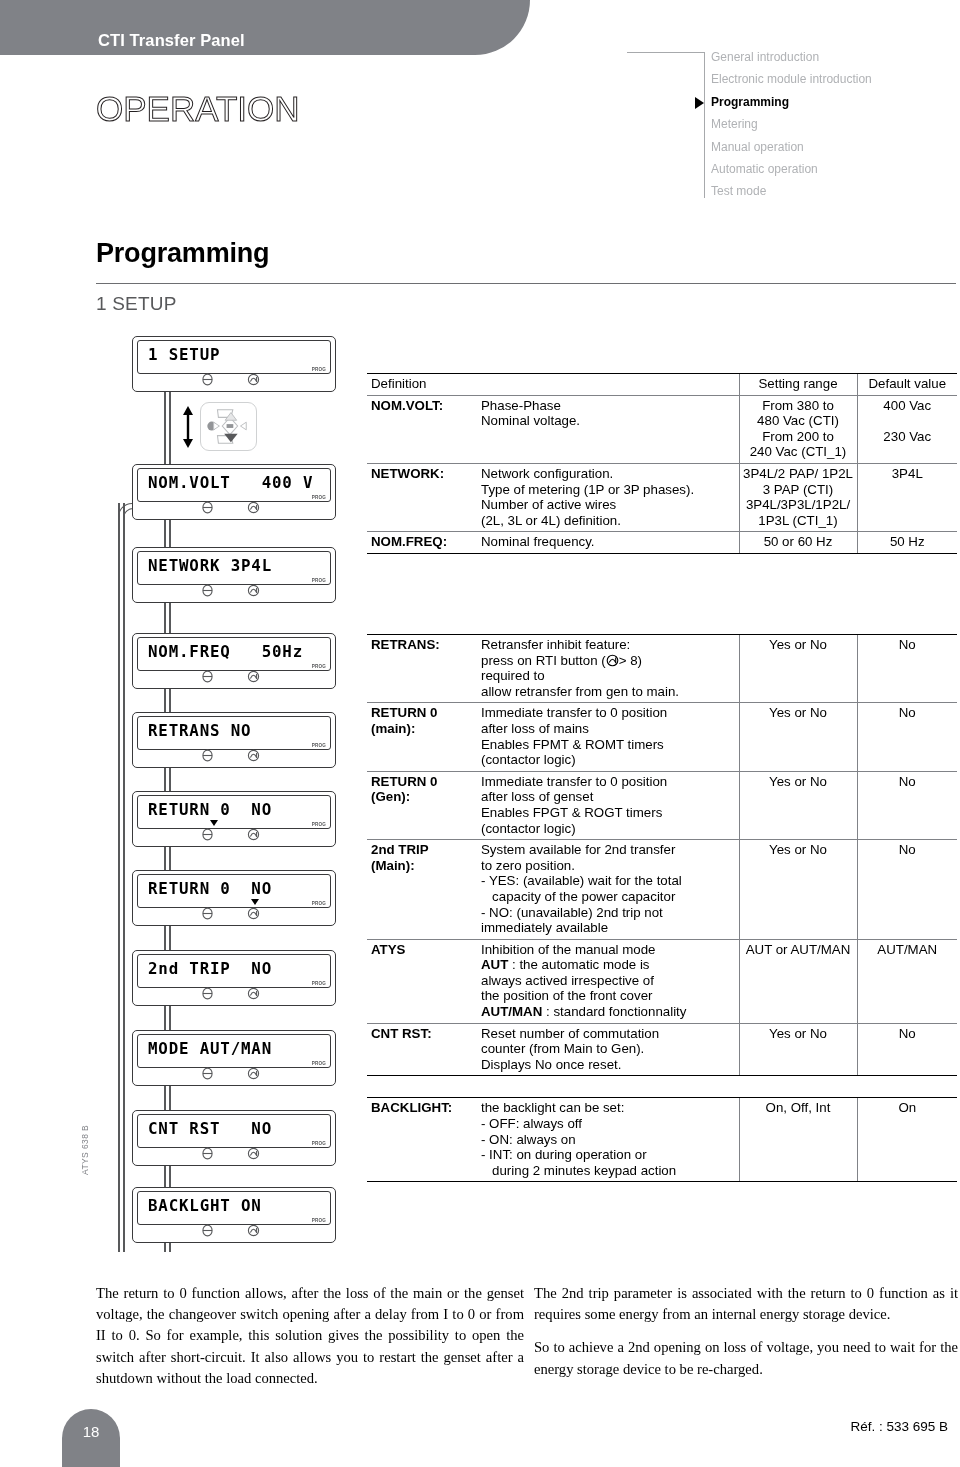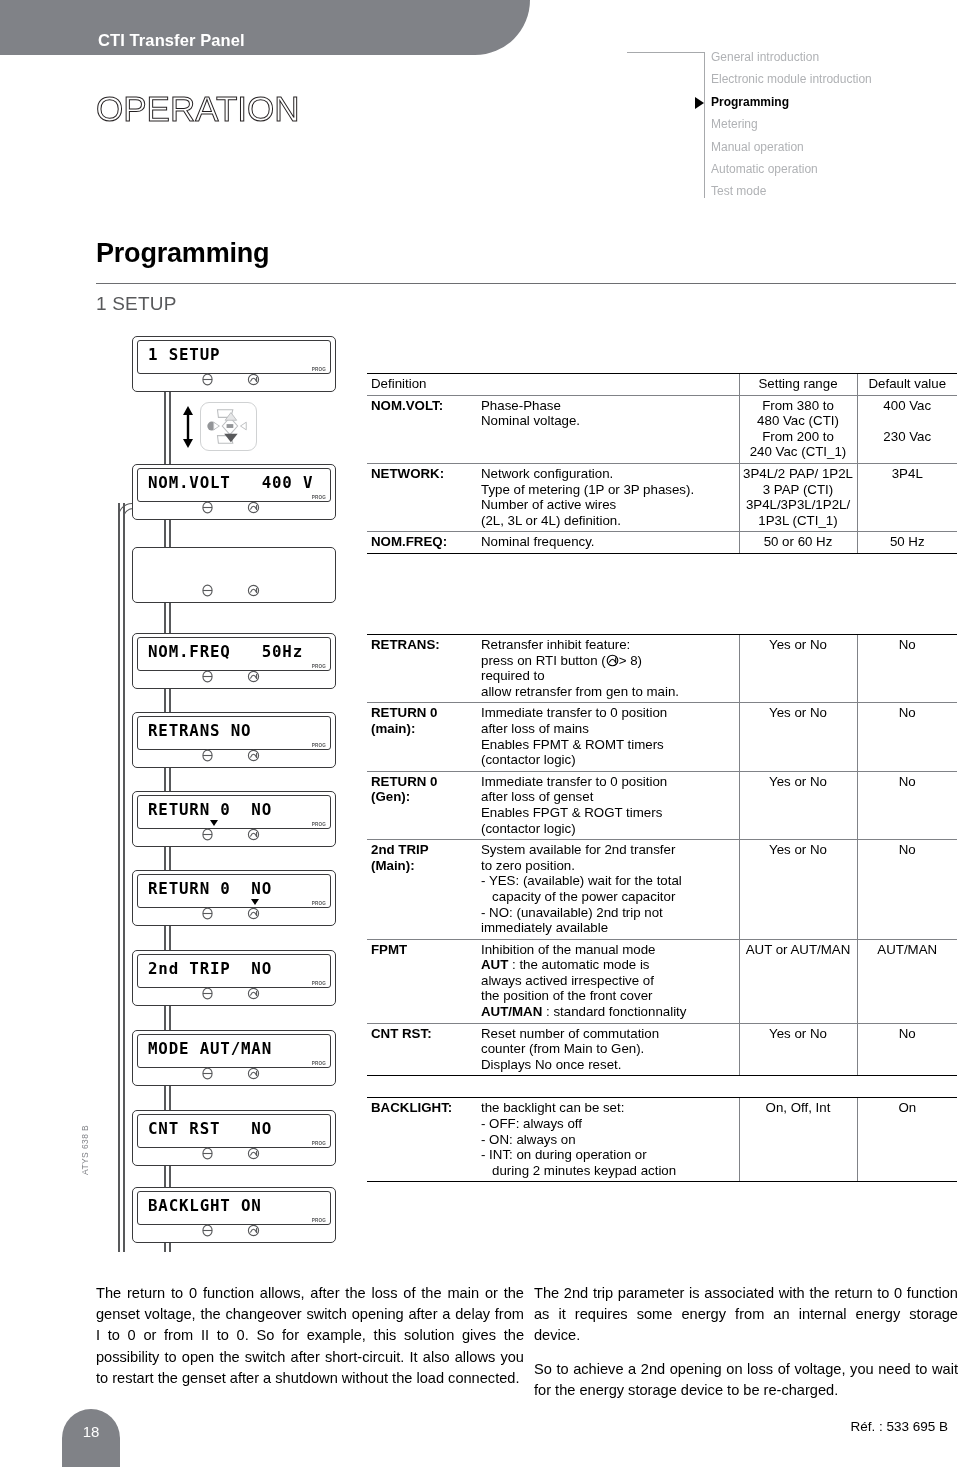--- a/index.html
+++ b/index.html
@@ -276,21 +276,21 @@
 
   
   .para {
     position: absolute;
     font-size: 14.6px;
     line-height: 21.2px;
     text-align: justify;
   }
   #para-left { left: 96px; top: 1283px; width: 428px; }
   #para-right { left: 534px; top: 1283px; width: 424px; }
-  .para p { margin: 0 0 12px 0; }
+  .para p { margin: 0 0 12px 0; font-family: Liberation Serif, serif; }
   .para p:last-child { margin-bottom: 0; }
 
   
   .page-blob {
     position: absolute;
     left: 62px; top: 1409px;
     width: 58px; height: 58px;
     background: #808287;
     border-top-left-radius: 29px;
     border-top-right-radius: 29px;
@@ -405,20 +405,24 @@
         <svg viewBox="0 0 13 13" width="13" height="13">
             <circle cx="6.5" cy="6.5" r="5.1" fill="none" stroke="#58595b" stroke-width="1.1"></circle>
             <path d="M3.4 8.4 Q6.5 2.2 9.6 8.4" fill="none" stroke="#58595b" stroke-width="1.1"></path>
             <line x1="9.6" y1="4" x2="9.6" y2="9" stroke="#58595b" stroke-width="1.1"></line>
           </svg>
       </div>
     </div>
   </div>
 
   <div class="lcd" style="top:211px;">
+    <div class="lcd-screen">
+      <div class="lcd-text">NETWORK 3P4L</div>
+      <div class="lcd-prog">PROG</div>
+    </div>
     <div class="lcd-buttons">
       <div class="lcd-btn" style="left:68px;">
         <svg viewBox="0 0 13 13" width="13" height="13">
             <ellipse cx="6.5" cy="6.5" rx="4.6" ry="5.4" fill="none" stroke="#58595b" stroke-width="1.1"></ellipse>
             <line x1="2" y1="6.5" x2="11" y2="6.5" stroke="#58595b" stroke-width="1.1"></line>
           </svg>
       </div>
       <div class="lcd-btn" style="left:114px;">
         <svg viewBox="0 0 13 13" width="13" height="13">
             <circle cx="6.5" cy="6.5" r="5.1" fill="none" stroke="#58595b" stroke-width="1.1"></circle>
@@ -741,21 +745,21 @@
         <div>- YES: (available) wait for the total</div>
         <div style="white-space:pre;">   capacity of the power capacitor</div>
         <div>- NO: (unavailable) 2nd trip not</div>
         <div>immediately available</div>
       </td>
       <td class="bb bl ctr">Yes or No</td>
       <td class="bb bl ctr">No</td>
     </tr>
 
     <tr>
-      <td class="key bb">FPMT</td>
+      <td class="key bb">ATYS</td>
       <td class="bb">
         <div>Inhibition of the manual mode</div>
         <div><b>AUT</b><span> : the automatic mode is</span></div>
         <div>always actived irrespective of</div>
         <div>the position of the front cover</div>
         <div><b>AUT/MAN</b><span> : standard fonctionnality</span></div>
       </td>
       <td class="bb bl ctr" style="padding-left:1px;padding-right:1px;">AUT or AUT/MAN</td>
       <td class="bb bl ctr">AUT/MAN</td>
     </tr>

